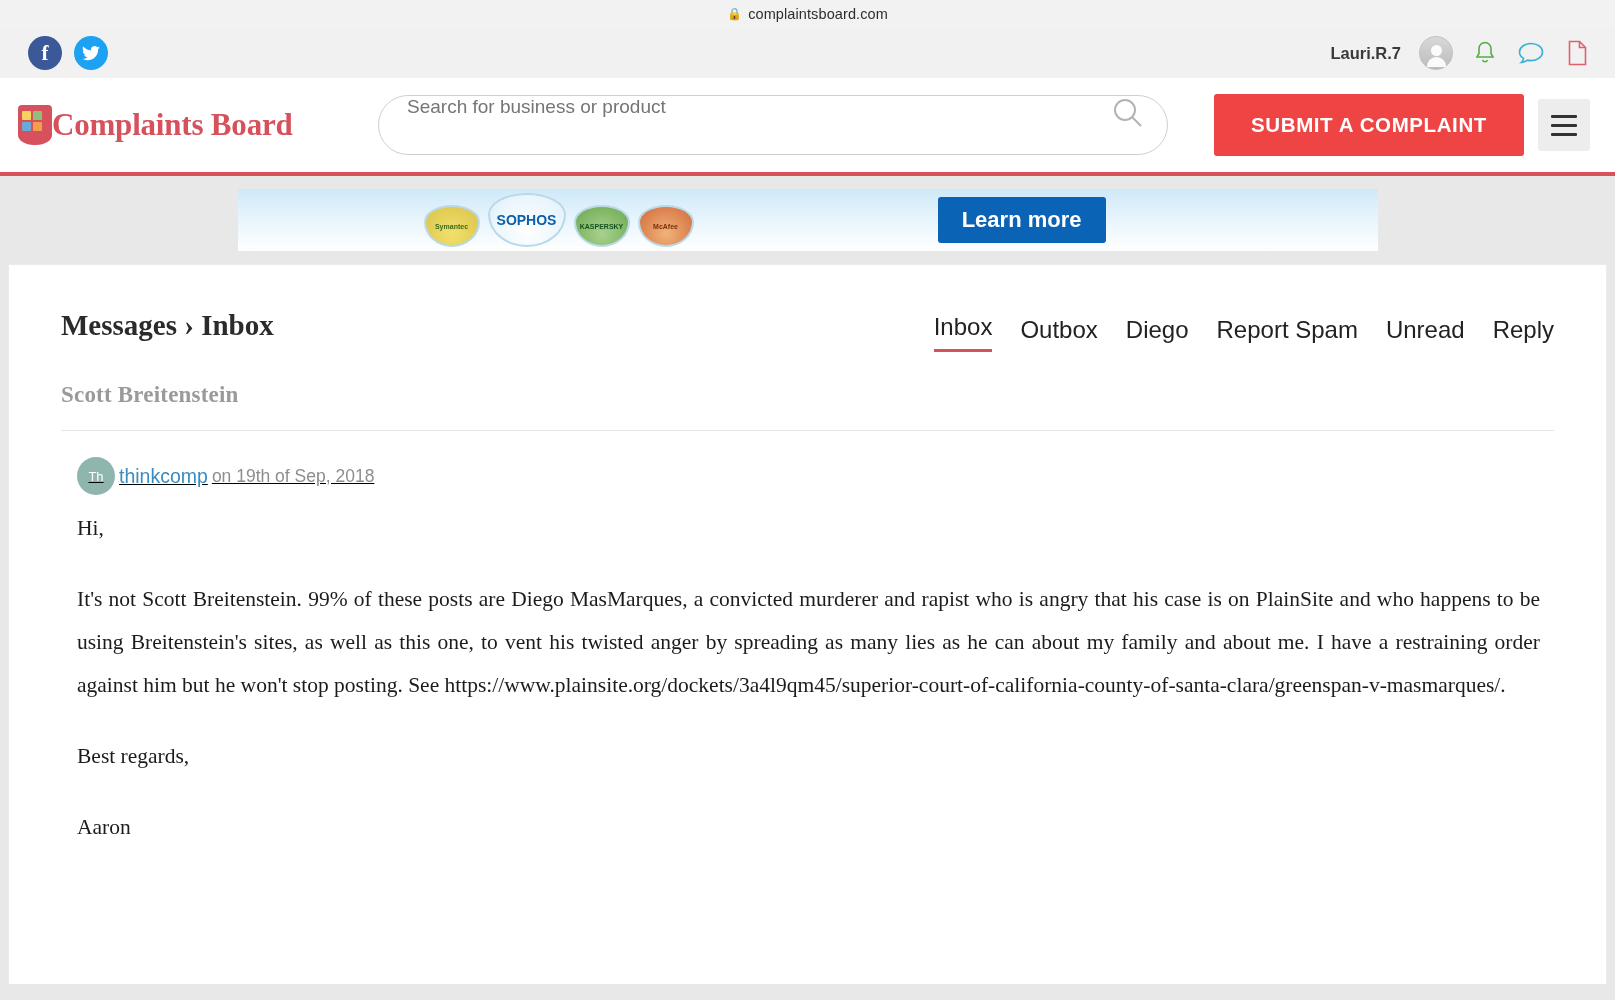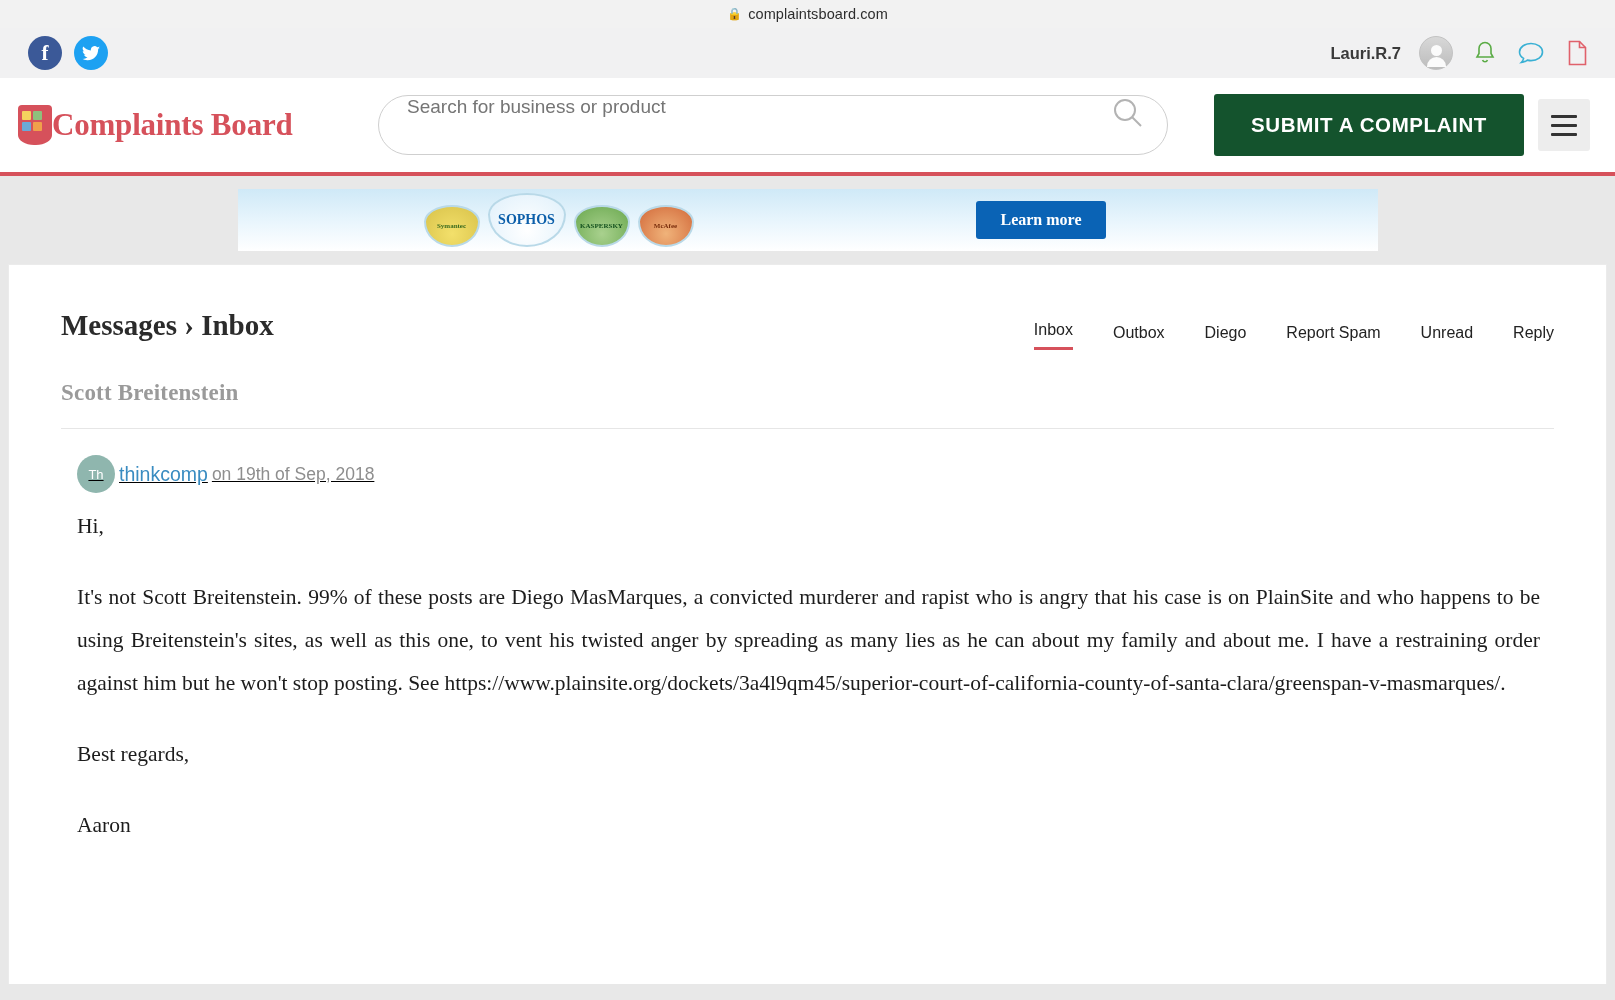--- a/index.html
+++ b/index.html
@@ -115,21 +115,21 @@
     outline: none;
     font-size: 19px;
     color: #9a9a9a;
     font-family: "Liberation Sans", sans-serif;
     background: transparent;
   }
   .submit-btn {
     margin-left: 46px;
     height: 62px;
     min-width: 310px;
-    background: #14532d;
+    background: #ef4444;
     color: #fff;
     border: 0;
     border-radius: 3px;
     font-size: 20.5px;
     font-weight: bold;
     letter-spacing: .6px;
     cursor: pointer;
     font-family: "Liberation Sans", sans-serif;
   }
   .burger {
@@ -144,21 +144,20 @@
   }
   .burger span { display: block; width: 26px; height: 3px; background: #333; border-radius: 1px; }
 
   
   .ad-strip {
     height: 88px;
     background: #e8e8e8;
     display: flex;
     align-items: center;
     justify-content: center;
-    font-family: Liberation Serif, serif;
   }
   .ad {
     width: 1140px;
     height: 62px;
     background: linear-gradient(180deg,#cfe9f7 0%, #eaf6fd 55%, #ffffff 100%);
     display: flex;
     align-items: center;
     position: relative;
   }
   .ad-logos { display: flex; align-items: flex-end; gap: 8px; margin-left: 186px; }
@@ -173,21 +172,21 @@
   }
   .bowl.b1 { background: radial-gradient(circle at 50% 70%, #f3e06b, #d8c24a); color:#3a6b1f; font-size:7px;}
   .bowl.b2 { width: 78px; height: 54px; background: radial-gradient(circle at 50% 70%, #ffffff, #dff0fb); font-size: 14px; color:#0c5faa;}
   .bowl.b3 { background: radial-gradient(circle at 50% 70%, #a9d18e, #6aa84f); color:#14521f; font-size:7px;}
   .bowl.b4 { background: radial-gradient(circle at 50% 70%, #f0b37a, #d2693a); color:#7a2d0c; font-size:7px;}
   .ad-cta {
     position: absolute;
     right: 272px;
     background: #0a63b5;
     color: #fff;
-    font-size: 16px;
+    font-size: 22px;
     font-weight: bold;
     padding: 10px 24px;
     border-radius: 3px;
     cursor: pointer;
   }
 
   
   .content {
     background: #fff;
     margin: 0 8px;
@@ -203,22 +202,22 @@
   .page-title {
     font-family: "Liberation Serif", serif;
     font-size: 29px;
     color: #2b2b2b;
     font-weight: bold;
   }
   .msg-nav {
     margin-left: auto;
     display: flex;
     align-items: flex-end;
-    gap: 40px;
-    font-size: 16px;
+    gap: 28px;
+    font-size: 24px;
     color: #222;
   }
   .msg-nav a { text-decoration: none; color: #222; padding-bottom: 8px; display: inline-block; cursor: pointer; }
   .msg-nav a.active { border-bottom: 3px solid #d6515b; }
 
   .thread-title {
     margin-top: 30px;
     font-family: "Liberation Serif", serif;
     font-size: 23px;
     color: #9a9a9a;

